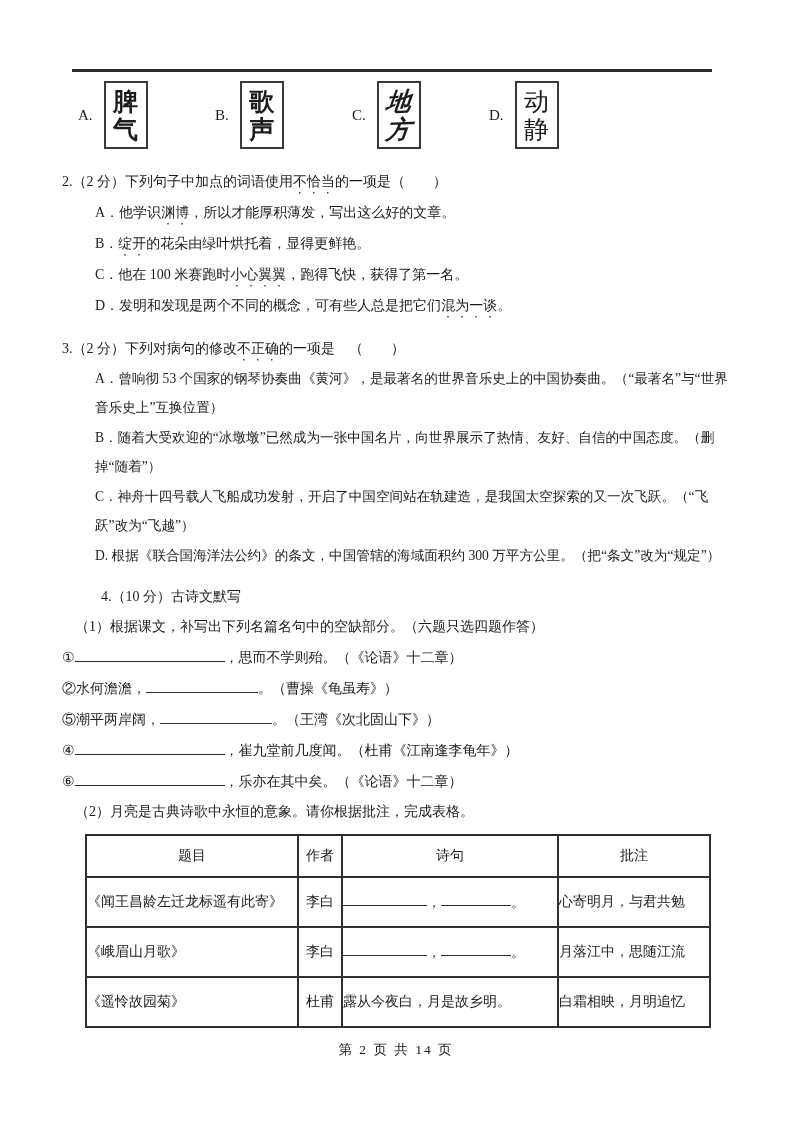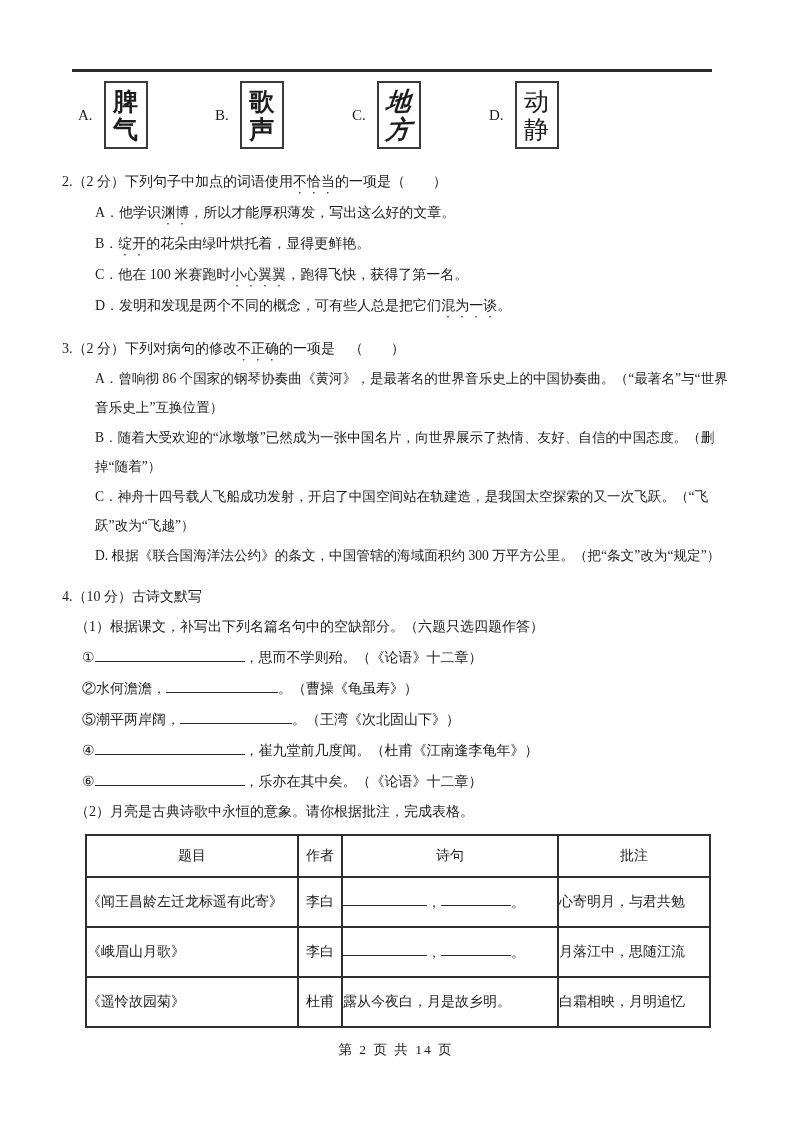--- a/index.html
+++ b/index.html
@@ -19,29 +19,29 @@
     width:40px;height:64px;border:2px solid #3a3a3a;
     display:flex;flex-direction:column;align-items:center;justify-content:center;
     gap:3px;font-size:25px;line-height:1;font-weight:700;background:#fff;
   }
   .fb-regular{font-weight:500;}
   .fb-cursive span{font-style:italic;transform:skewX(-8deg) rotate(-2deg);font-weight:800;}
   
   .stem{margin:0;line-height:30px;}
   .mt-q2{margin-top:18px;}
   .mt-q3{margin-top:13px;}
-  .mt-q4{margin-top:12px;}
+  .mt-q4{margin-top:12px;margin-left:39px;}
   .opt{margin:0 0 0 33px;line-height:31px;}
   .q3opt{font-size:13.6px;line-height:29px;margin-bottom:1px;}
   .emph{
     -webkit-text-emphasis:filled dot;-webkit-text-emphasis-position:under right;
     text-emphasis:filled dot;text-emphasis-position:under right;
   }
   .sub{margin:0 0 0 13px;line-height:30px;}
-  .fill-line{margin-left:20px;line-height:31px;}
+  .fill-line{margin-left:0;line-height:31px;}
   .blank{
     display:inline-block;height:0.9em;border-bottom:1.4px solid #2b2b2b;
     vertical-align:baseline;
   }
   .w150{width:150px;} .w112{width:112px;} .w84{width:84px;} .w70{width:70px;}
   
   table.poem{border-collapse:collapse;table-layout:fixed;margin:7px 0 0 23px;}
   table.poem th,table.poem td{border:2px solid #2f2f2f;font-weight:normal;overflow:hidden;white-space:nowrap;}
   table.poem th{height:38px;text-align:center;font-size:14px;}
   table.poem td{height:48px;font-size:14px;padding:0;}
@@ -87,21 +87,21 @@
     </div>
   </div>
 
   <p class="stem mt-q2">2.（2 分）下列句子中加点的词语使用<span class="emph">不恰当</span>的一项是（　　）</p>
   <p class="opt">A．他学识<span class="emph">渊博</span>，所以才能厚积薄发，写出这么好的文章。</p>
   <p class="opt">B．<span class="emph">绽开</span>的花朵由绿叶烘托着，显得更鲜艳。</p>
   <p class="opt">C．他在 100 米赛跑时<span class="emph">小心翼翼</span>，跑得飞快，获得了第一名。</p>
   <p class="opt">D．发明和发现是两个不同的概念，可有些人总是把它们<span class="emph">混为一谈</span>。</p>
 
   <p class="stem mt-q3">3.（2 分）下列对病句的修改<span class="emph">不正确</span>的一项是　（　　）</p>
-  <p class="opt q3opt">A．曾响彻 86 个国家的钢琴协奏曲《黄河》，是最著名的世界音乐史上的中国协奏曲。（“最著名”与“世界音乐史上”互换位置）</p>
+  <p class="opt q3opt">A．曾响彻 53 个国家的钢琴协奏曲《黄河》，是最著名的世界音乐史上的中国协奏曲。（“最著名”与“世界音乐史上”互换位置）</p>
   <p class="opt q3opt">B．随着大受欢迎的“冰墩墩”已然成为一张中国名片，向世界展示了热情、友好、自信的中国态度。（删掉“随着”）</p>
   <p class="opt q3opt">C．神舟十四号载人飞船成功发射，开启了中国空间站在轨建造，是我国太空探索的又一次飞跃。（“飞跃”改为“飞越”）</p>
   <p class="opt q3opt">D. 根据《联合国海洋法公约》的条文，中国管辖的海域面积约 300 万平方公里。（把“条文”改为“规定”）</p>
 
   <p class="stem mt-q4">4.（10 分）古诗文默写</p>
   <p class="sub">（1）根据课文，补写出下列名篇名句中的空缺部分。（六题只选四题作答）</p>
 
   <div class="fill-line">
     <span>①</span><span></span><span class="blank w150"></span><span>，思而不学则殆。（《论语》十二章）</span>
   </div>

